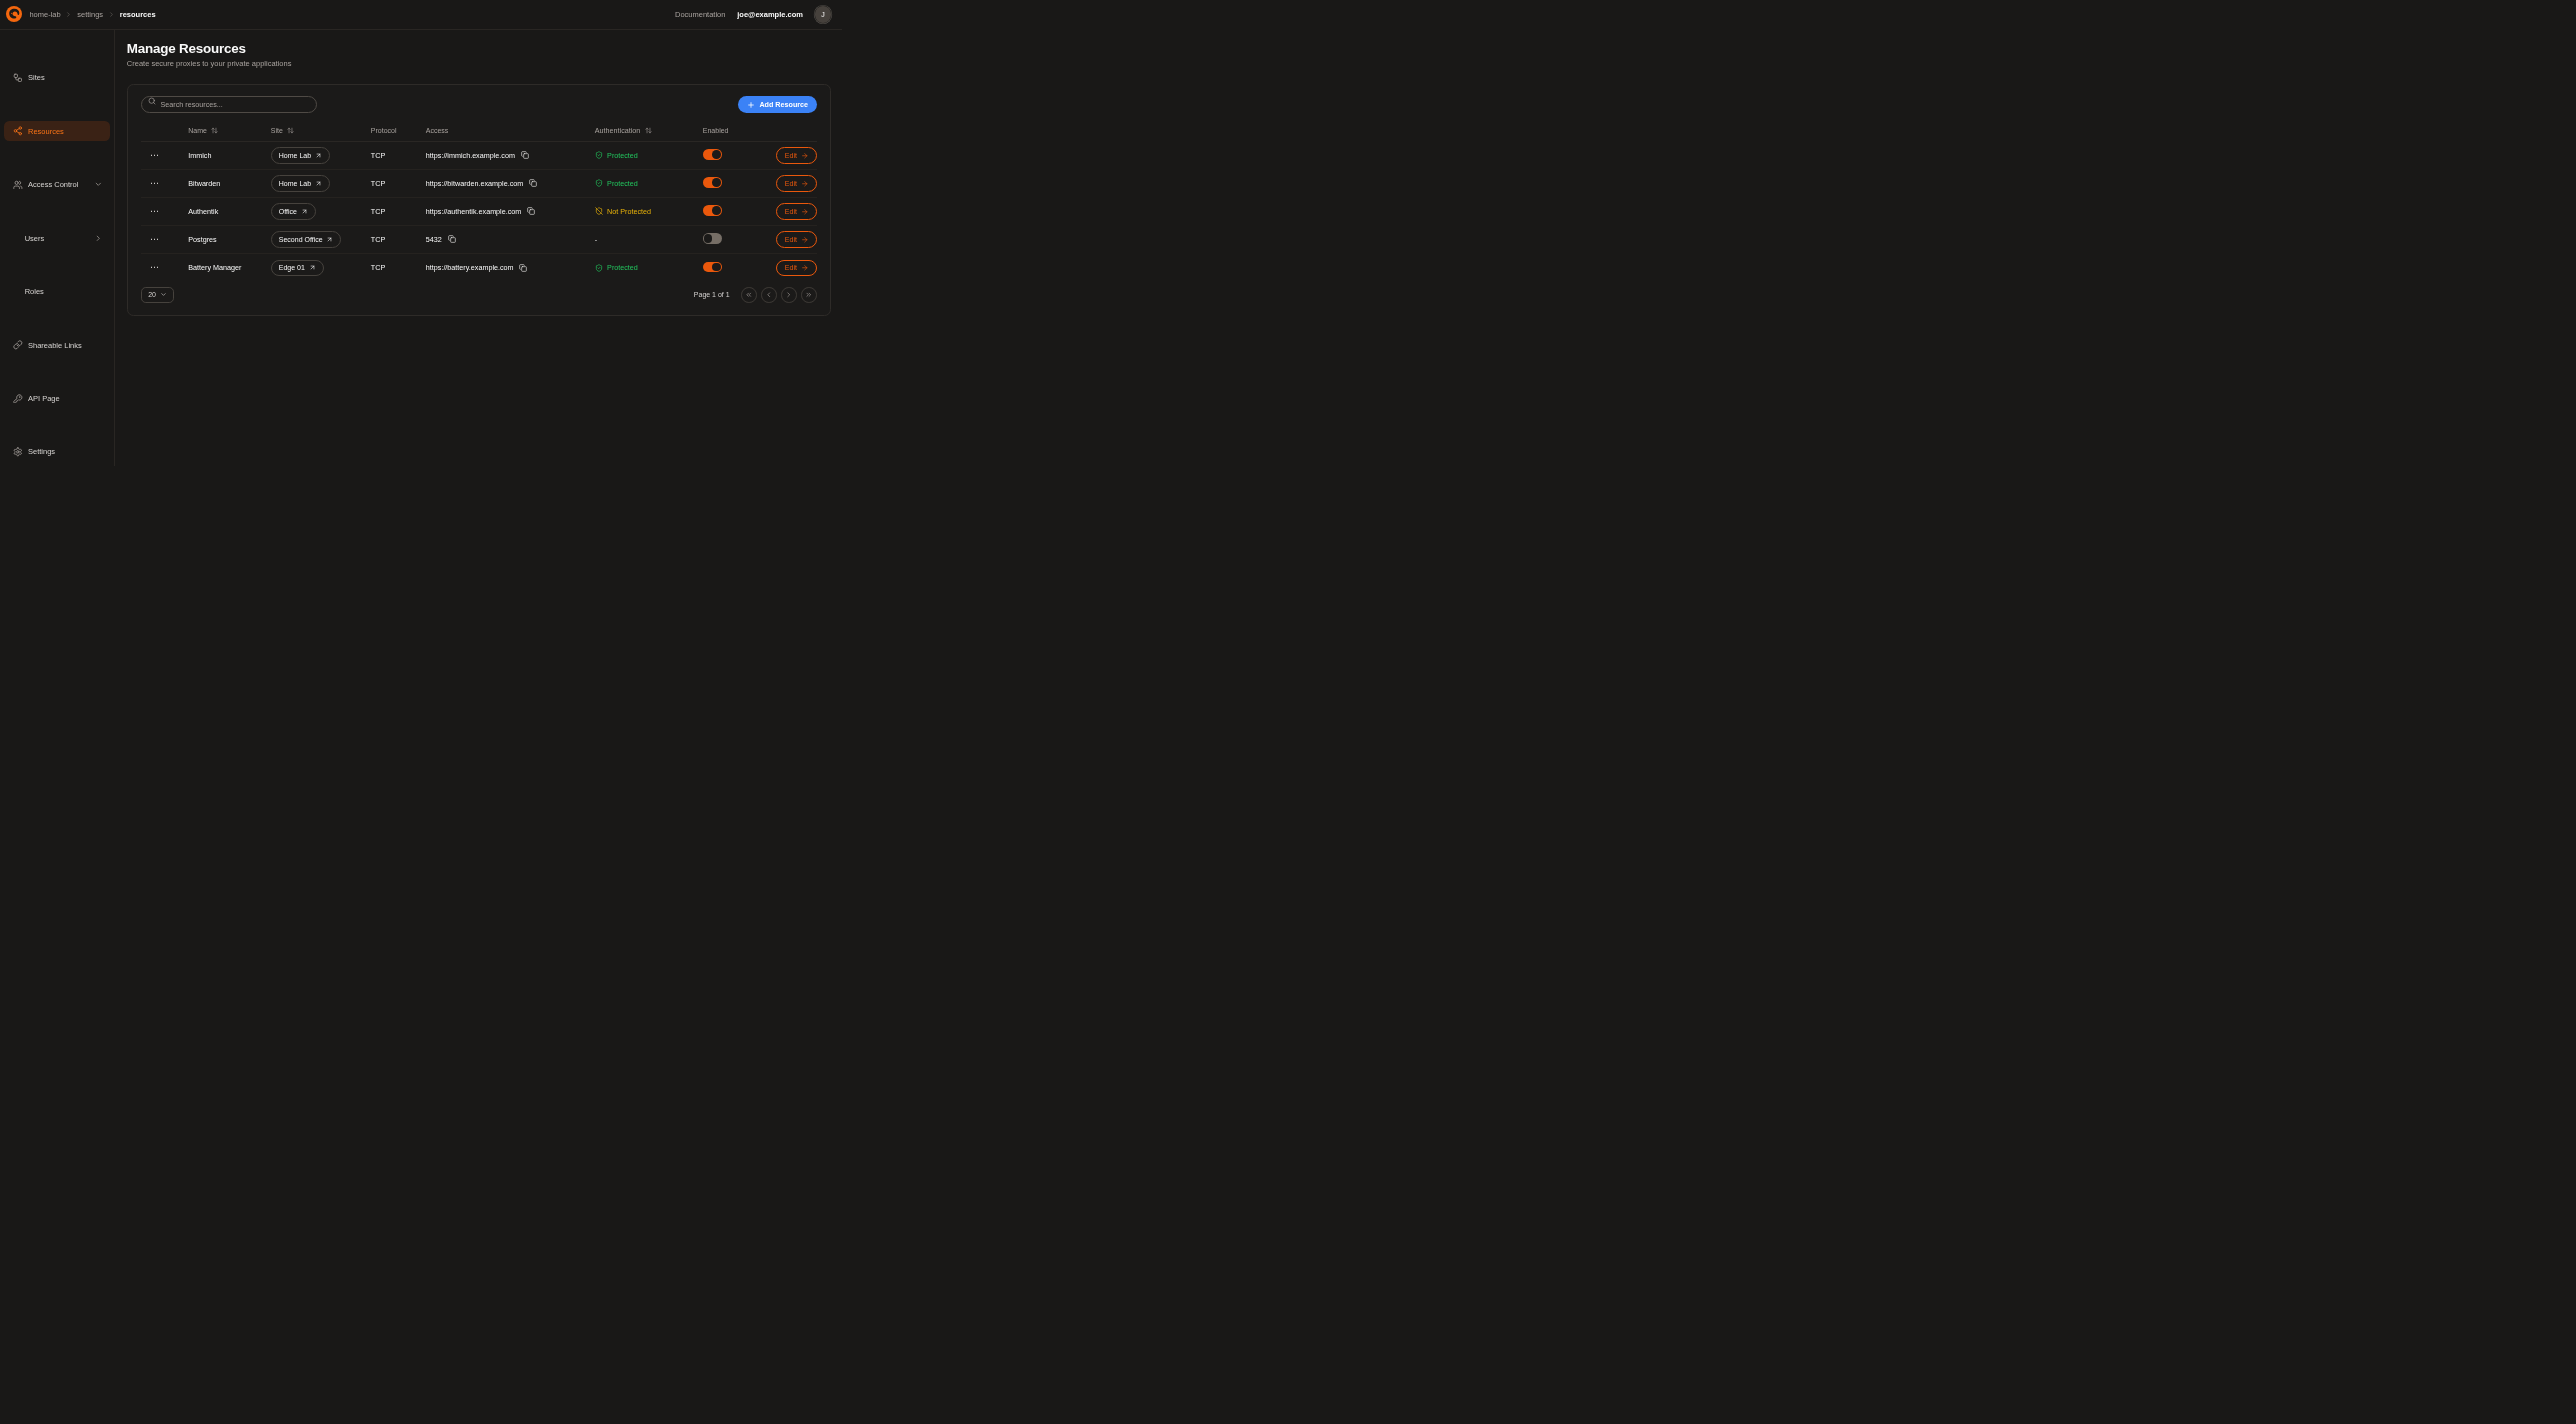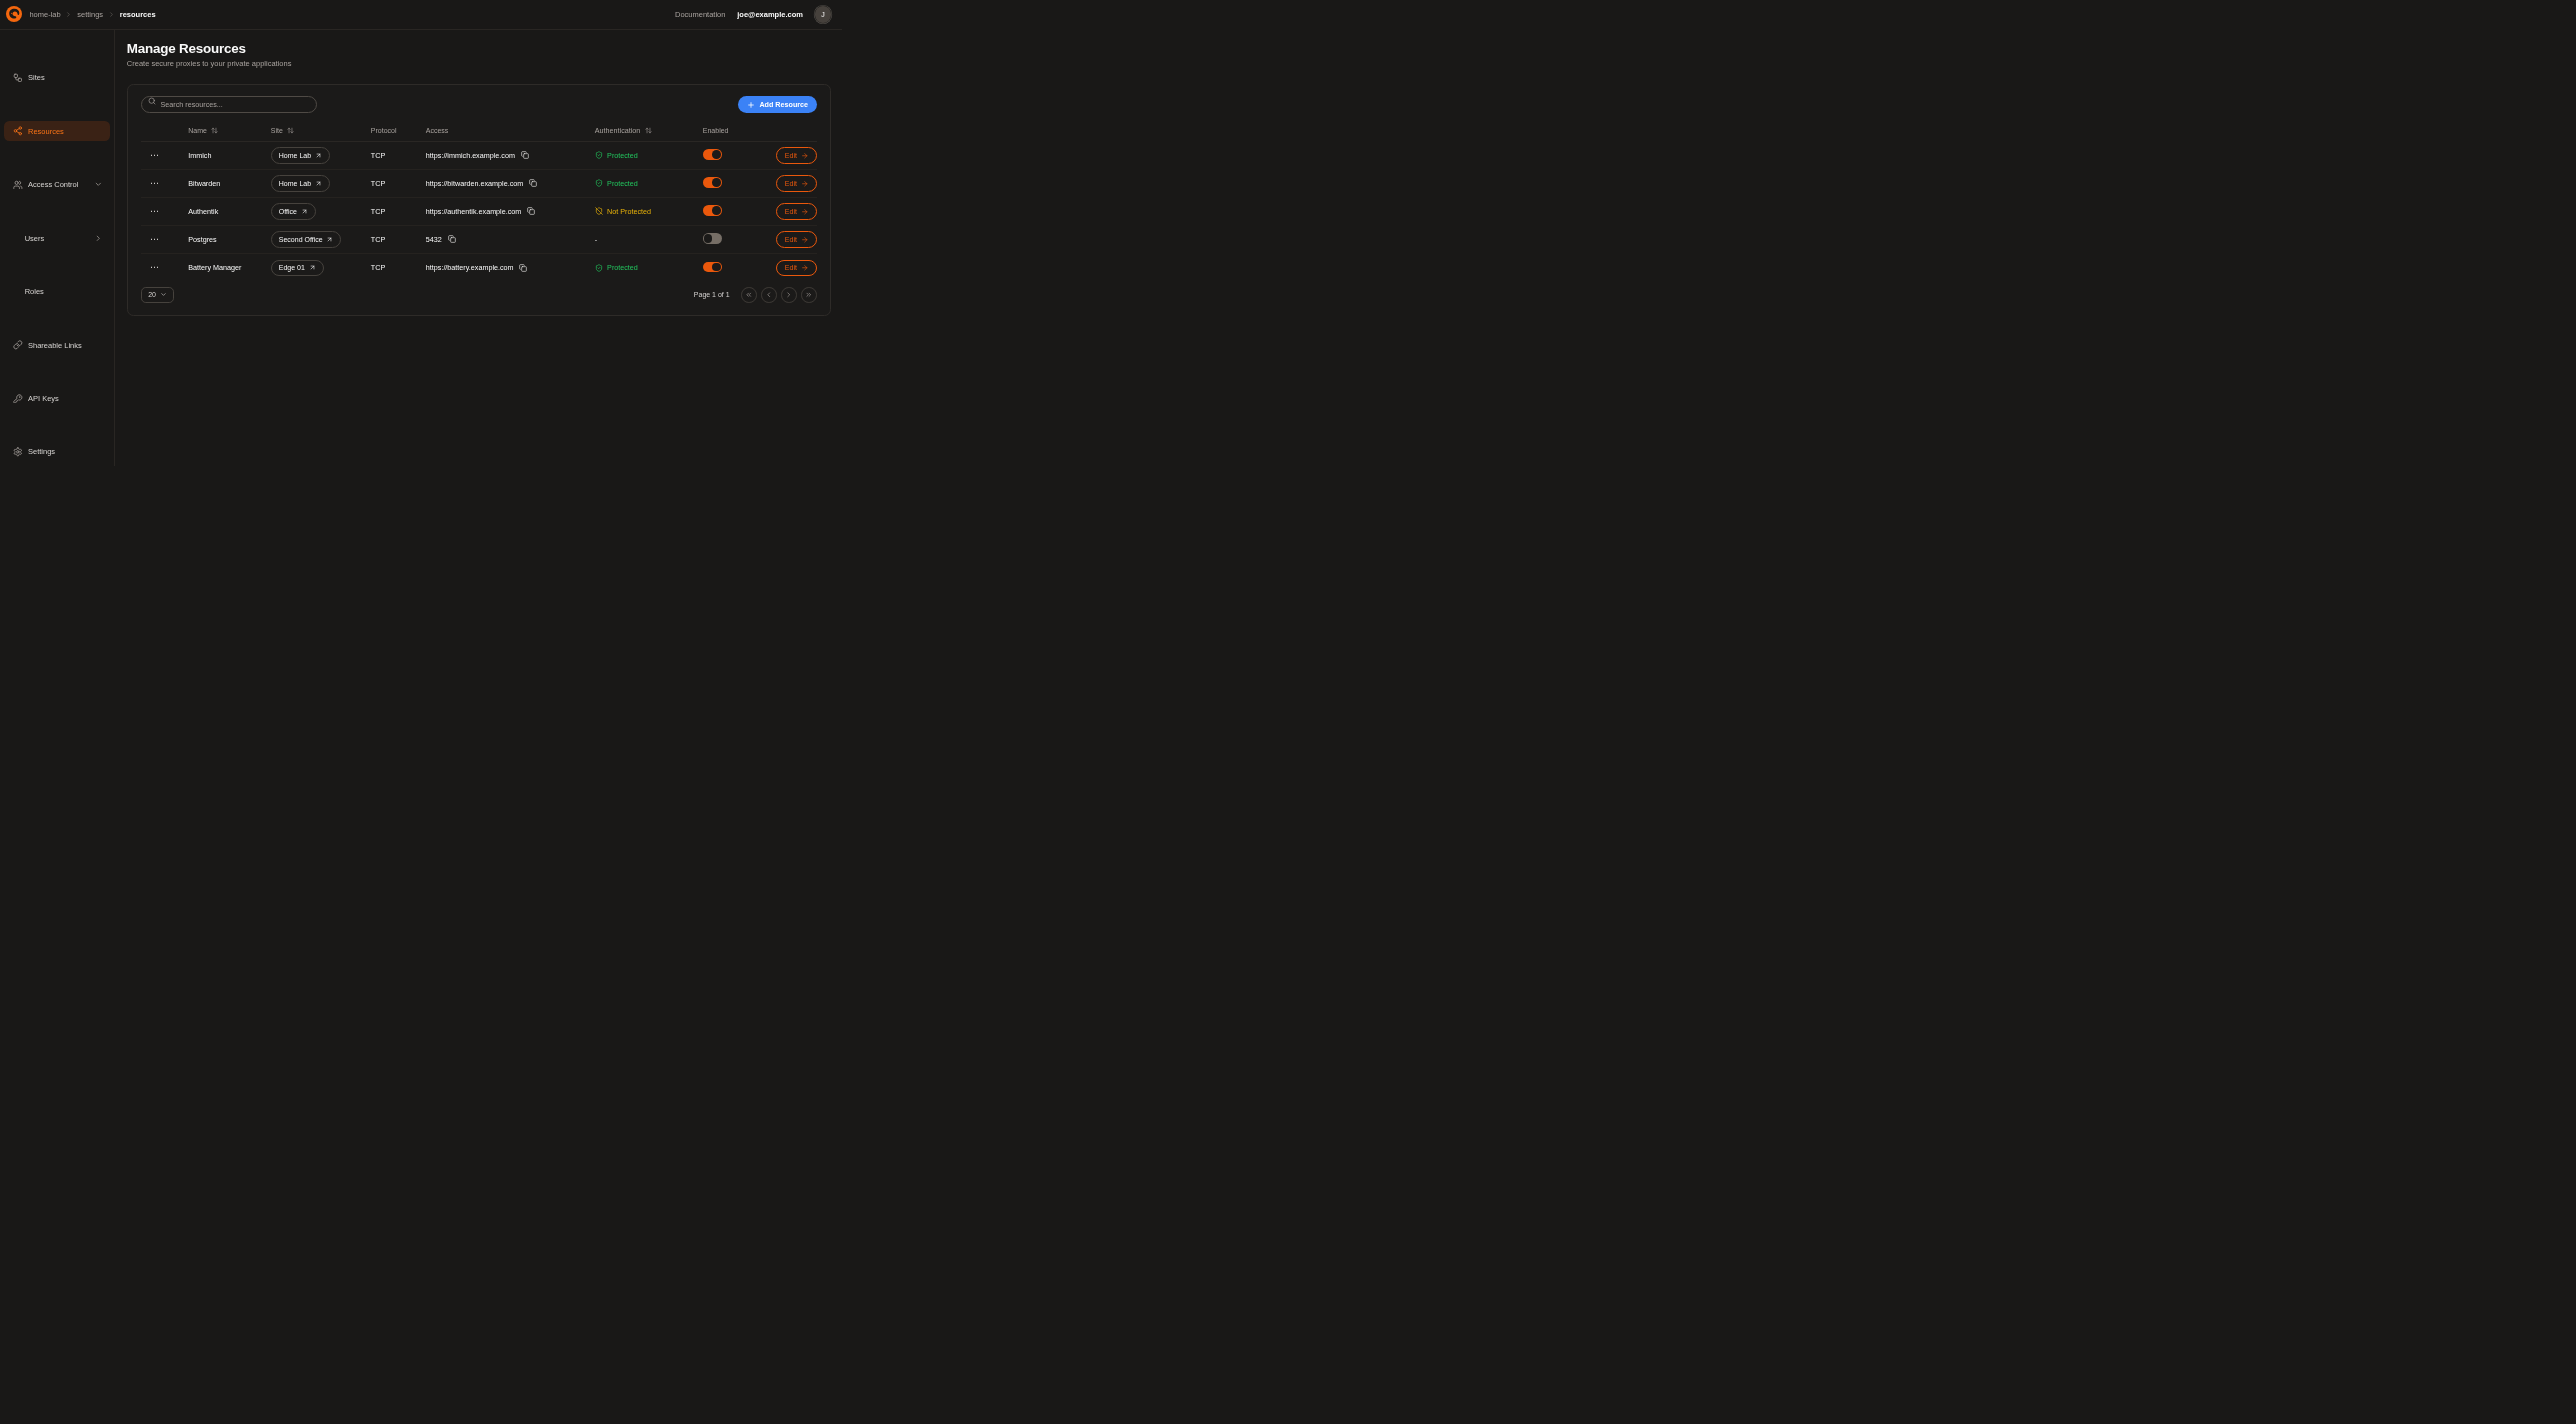--- a/index.html
+++ b/index.html
@@ -244,21 +244,21 @@
           </span>
           <span>Shareable Links</span>
         </button>
         <button class="side-item">
           <span class="s-icon">
             <svg width="9.7" height="9.7" viewBox="0 0 24 24" fill="none" stroke="currentColor" stroke-width="2" stroke-linecap="round" stroke-linejoin="round">
                 <path d="M2.586 17.414A2 2 0 0 0 2 18.828V21a1 1 0 0 0 1 1h3a1 1 0 0 0 1-1v-1a1 1 0 0 1 1-1h1a1 1 0 0 0 1-1v-1a1 1 0 0 1 1-1h.172a2 2 0 0 0 1.414-.586l.814-.814a6.5 6.5 0 1 0-4-4z"></path>
                 <circle cx="16.5" cy="7.5" r=".5" fill="currentColor"></circle>
               </svg>
           </span>
-          <span>API Keys</span>
+          <span>API Page</span>
         </button>
         <button class="side-item">
           <span class="s-icon">
             <svg width="9.7" height="9.7" viewBox="0 0 24 24" fill="none" stroke="currentColor" stroke-width="2" stroke-linecap="round" stroke-linejoin="round">
                 <path d="M12.22 2h-.44a2 2 0 0 0-2 2v.18a2 2 0 0 1-1 1.73l-.43.25a2 2 0 0 1-2 0l-.15-.08a2 2 0 0 0-2.73.73l-.22.38a2 2 0 0 0 .73 2.73l.15.1a2 2 0 0 1 1 1.72v.51a2 2 0 0 1-1 1.74l-.15.09a2 2 0 0 0-.73 2.73l.22.38a2 2 0 0 0 2.73.73l.15-.08a2 2 0 0 1 2 0l.43.25a2 2 0 0 1 1 1.73V20a2 2 0 0 0 2 2h.44a2 2 0 0 0 2-2v-.18a2 2 0 0 1 1-1.73l.43-.25a2 2 0 0 1 2 0l.15.08a2 2 0 0 0 2.73-.73l.22-.39a2 2 0 0 0-.73-2.73l-.15-.08a2 2 0 0 1-1-1.74v-.5a2 2 0 0 1 1-1.74l.15-.09a2 2 0 0 0 .73-2.73l-.22-.38a2 2 0 0 0-2.73-.73l-.15.08a2 2 0 0 1-2 0l-.43-.25a2 2 0 0 1-1-1.73V4a2 2 0 0 0-2-2z"></path>
                 <circle cx="12" cy="12" r="3"></circle>
               </svg>
           </span>
           <span>Settings</span>
         </button>

